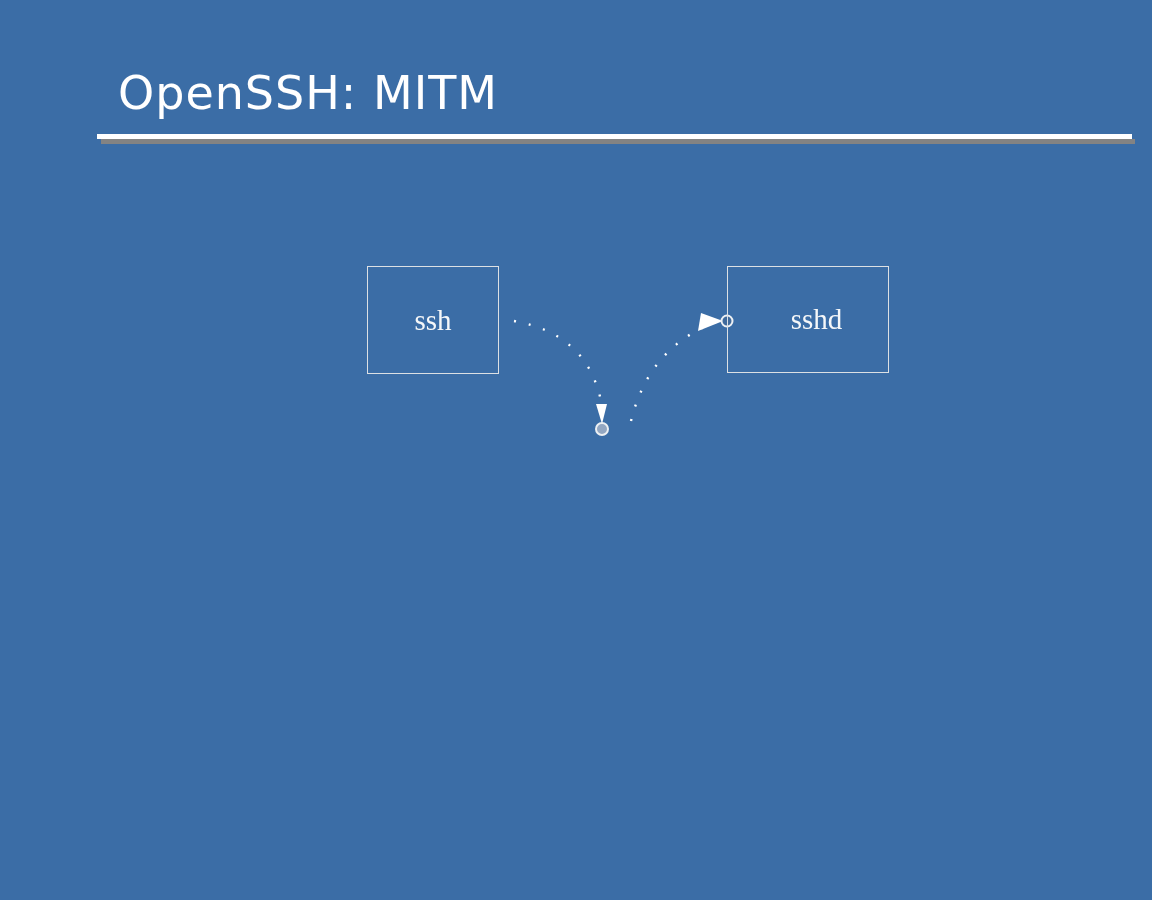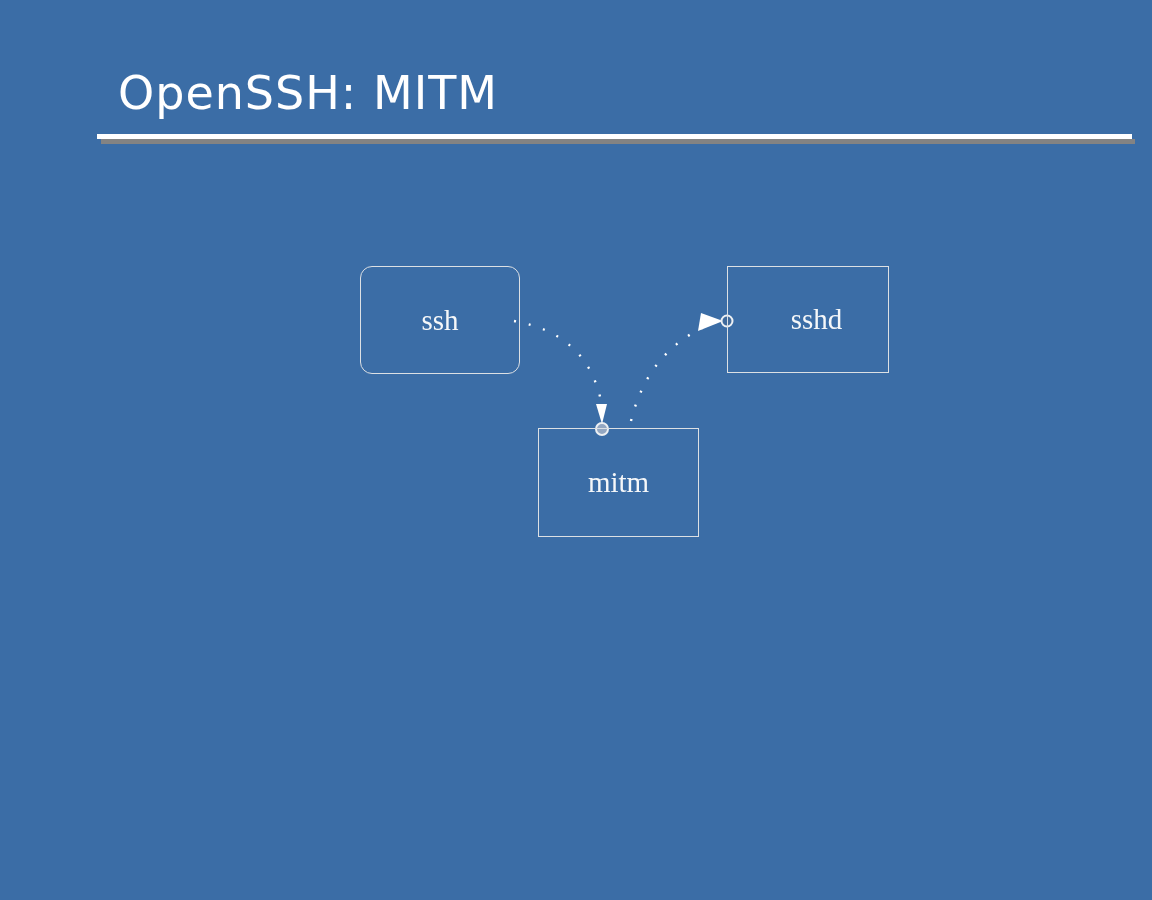--- a/index.html
+++ b/index.html
@@ -45,21 +45,21 @@
   .node{
     position:absolute;
     border:1.5px solid var(--box-border);
     display:flex;align-items:center;justify-content:center;
     background:transparent;
   }
   .node-label{
     font-family:"Liberation Serif","DejaVu Serif",serif;
     font-size:29px;color:var(--box-label);
   }
-  .node-ssh {left:320px;top:266px;width:160px;height:108px;border-radius:12px;}
+  .node-ssh {left:327px;top:266px;width:132px;height:108px;}
   .node-sshd{left:687px;top:266px;width:162px;height:107px;padding-left:17px;}
   .node-mitm{left:498px;top:428px;width:161px;height:109px;}
   .connector-layer{
     position:absolute;left:0;top:0;width:1152px;height:900px;
     pointer-events:none;
   }
   .dotted-path{
     fill:none;
     stroke:var(--connector);
     stroke-width:2.4;
@@ -94,17 +94,14 @@
   </svg>
 
   <div class="node node-ssh">
     <span class="node-label">ssh</span>
   </div>
 
   <div class="node node-sshd">
     <span class="node-label">sshd</span>
   </div>
 
-  <div class="node node-mitm">
-    <span class="node-label">mitm</span>
-  </div>
 
 </div>
 
 </body></html>

